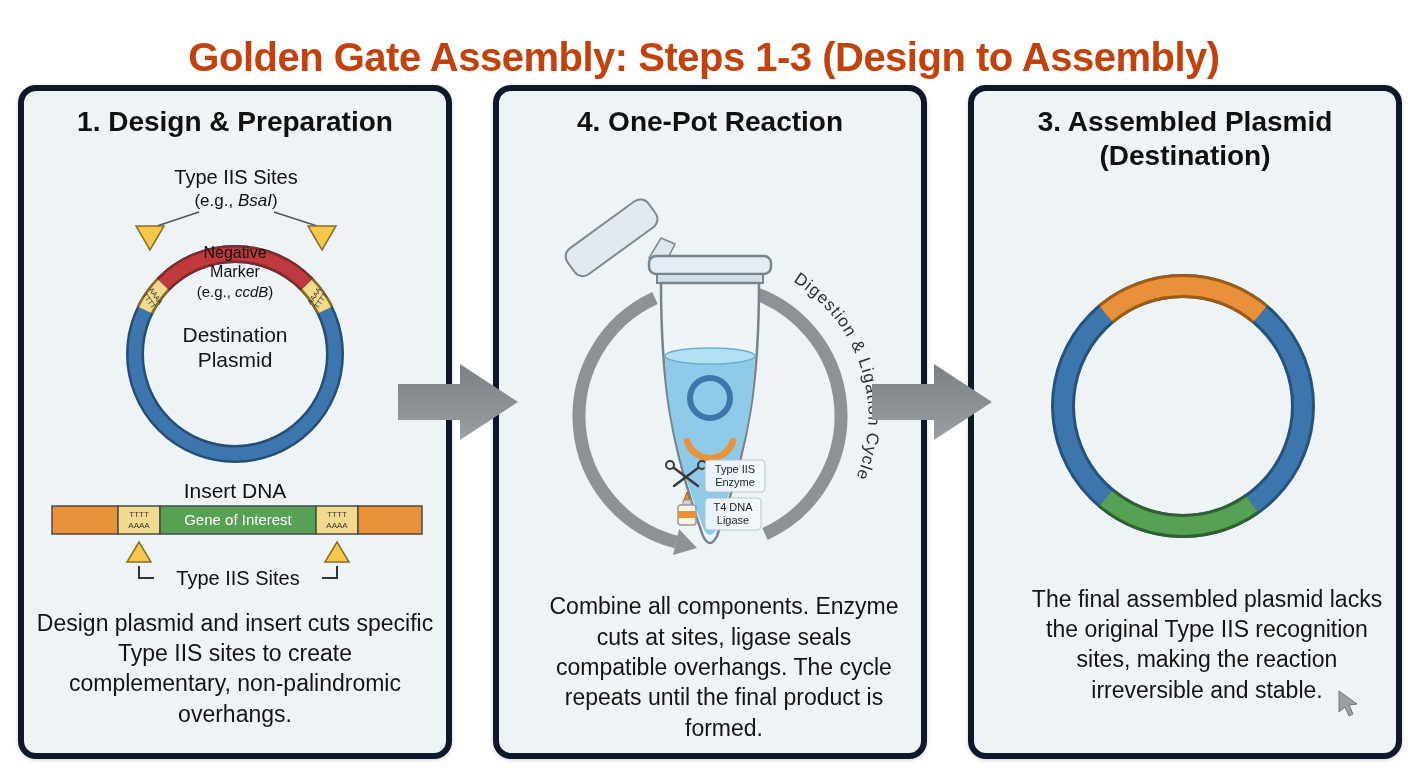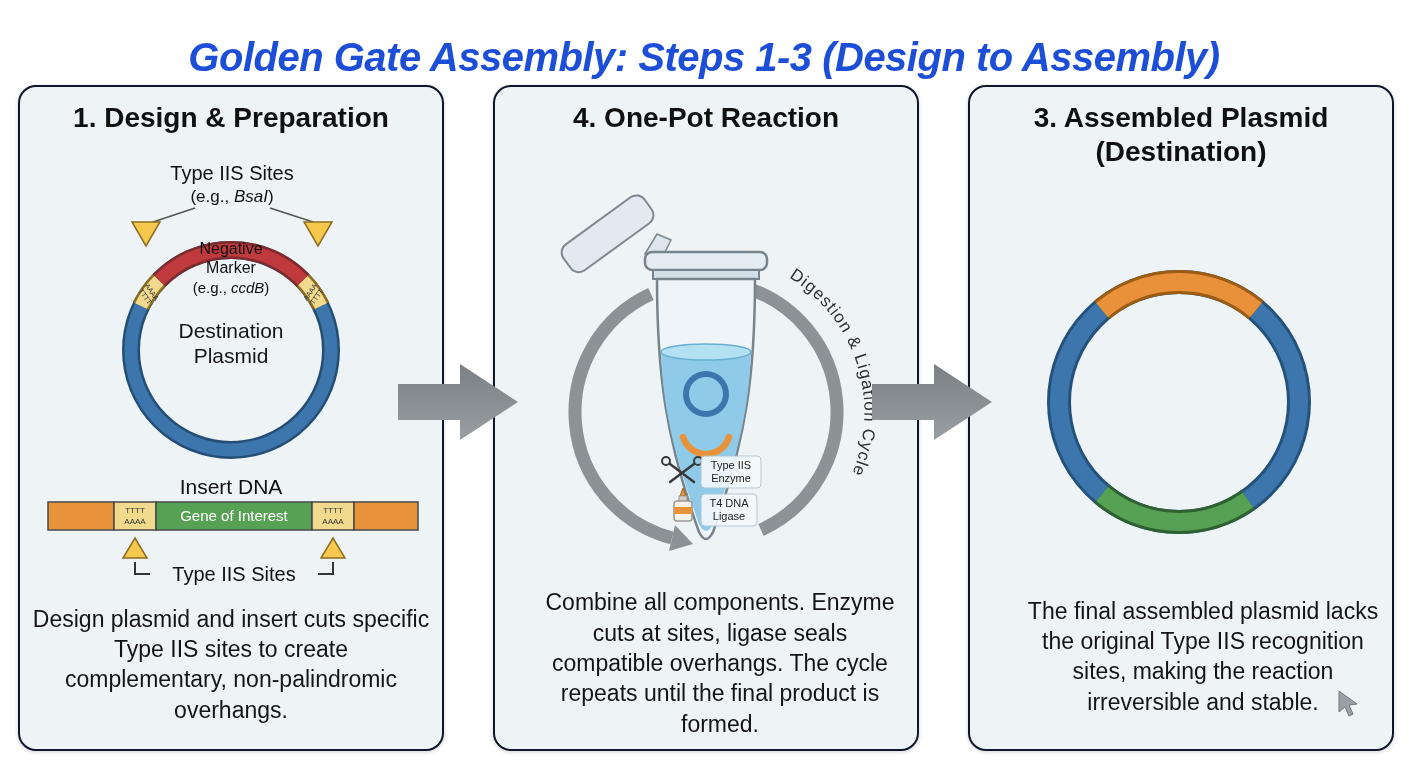--- a/index.html
+++ b/index.html
@@ -1,34 +1,34 @@
 <!DOCTYPE html>
 <html><head>
 <meta charset="utf-8">
 <style>
   html,body{margin:0;padding:0;background:#ffffff;}
   .stage{position:relative;width:1408px;height:768px;background:#ffffff;overflow:hidden;
          font-family:"Liberation Sans",sans-serif;color:#111;}
   .title{position:absolute;top:8px;left:0;width:100%;text-align:center;
-         font-size:40px;font-weight:bold;letter-spacing:-0.5px;color:#1d4ed8;font-style:italic;}
+         font-size:40px;font-weight:bold;letter-spacing:-0.5px;color:#c2410c;}
   .panel{position:absolute;top:85px;width:422px;height:662px;background:#eef3f5;
-         border:2px solid #0f172a;border-radius:18px;box-shadow:0 1px 4px rgba(0,0,0,.18);}
+         border:6px solid #0f172a;border-radius:18px;box-shadow:0 1px 4px rgba(0,0,0,.18);}
   .panel.p1{left:18px;}
   .panel.p2{left:493px;}
   .panel.p3{left:968px;}
   .panel h2{margin:14px 8px 0 8px;text-align:center;font-size:28px;font-weight:bold;color:#101010;line-height:1.2;}
   .panel h2 span{display:block;}
   .panel svg.fig{position:absolute;left:0;display:block;}
   .p1 svg.fig,.p2 svg.fig{top:55px;}
   .p3 svg.fig{top:95px;}
   .caption{position:absolute;left:12px;right:12px;text-align:center;
            font-size:23px;line-height:1.32;color:#141414;margin:0;}
   .p1 .caption{bottom:24px;}
   .p2 .caption{bottom:10px;margin-left:28px;}
-  .p3 .caption{bottom:32px;margin-left:44px;}
+  .p3 .caption{bottom:48px;margin-left:44px;}
   .flow-arrow{position:absolute;top:364px;width:120px;height:76px;}
   .flow-arrow.a1{left:398px;}
   .flow-arrow.a2{left:872px;}
   svg text{font-family:"Liberation Sans",sans-serif;}
   .cursor-mark{position:absolute;left:1336px;top:690px;}
 </style>
 </head>
 <body>
 
 <div class="stage">

